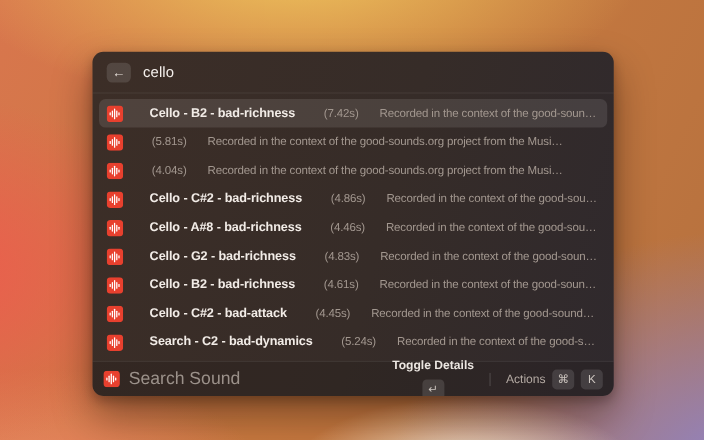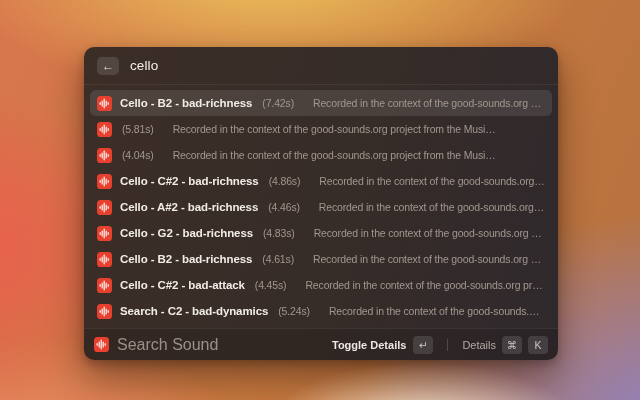--- a/index.html
+++ b/index.html
@@ -62,21 +62,21 @@
     flex: 1 1 auto;
     padding: 5px 6px 2px 6px;
     overflow: hidden;
   }
   .row {
     height: 26px;
     border-radius: 6px;
     display: flex;
     align-items: center;
     padding: 0 7px;
-    gap: 8px;
+    gap: 24px;
     justify-content: space-between;
   }
   .row.selected { background: rgba(255,255,255,0.10); }
   .row-icon {
     width: 15px; height: 15px;
     flex: 0 0 15px;
     display: block;
   }
   .title {
     color: #f2ece7;
@@ -109,20 +109,21 @@
     background: rgba(22, 16, 14, 0.18);
   }
   .footer .app-name {
     color: #9b918a;
     font-size: 16px;
   }
   .footer .spacer { flex: 1 1 auto; }
   .action-primary {
     display: flex; align-items: center; gap: 7px;
     cursor: default;
+    flex-direction: column;
   }
   .action-primary .label {
     color: #ece7e2; font-size: 11px; font-weight: 700;
   }
   .action-secondary {
     display: flex; align-items: center; gap: 6px;
     cursor: default;
   }
   .action-secondary .label {
     color: #b3a9a2; font-size: 11px;
@@ -193,21 +194,21 @@
       <svg class="row-icon" viewBox="0 0 15 15">
           <use href="#wave-icon-def"></use>
         </svg>
       <span class="title">Cello - C#2 - bad-richness</span>
       <span class="subtitle"><span class="dur">(4.86s)</span><span>Recorded in the context of the good-sounds.org project from the Musi…</span></span>
     </div>
       <div class="row">
       <svg class="row-icon" viewBox="0 0 15 15">
           <use href="#wave-icon-def"></use>
         </svg>
-      <span class="title">Cello - A#2 - bad-richness</span>
+      <span class="title">Cello - A#8 - bad-richness</span>
       <span class="subtitle"><span class="dur">(4.46s)</span><span>Recorded in the context of the good-sounds.org project from the Musi…</span></span>
     </div>
       <div class="row">
       <svg class="row-icon" viewBox="0 0 15 15">
           <use href="#wave-icon-def"></use>
         </svg>
       <span class="title">Cello - G2 - bad-richness</span>
       <span class="subtitle"><span class="dur">(4.83s)</span><span>Recorded in the context of the good-sounds.org project from the Music…</span></span>
     </div>
       <div class="row">
@@ -238,19 +239,19 @@
         <use href="#wave-icon-def"></use>
       </svg>
     <span class="app-name">Search Sound</span>
     <span class="spacer"></span>
     <div class="action-primary">
       <span class="label">Toggle Details</span>
       <span class="kbd">↵</span>
     </div>
     <span class="vsep"></span>
     <div class="action-secondary">
-      <span class="label">Details</span>
+      <span class="label">Actions</span>
       <span class="kbd">⌘</span>
       <span class="kbd">K</span>
     </div>
   </div>
 
 </div>
 
 </body></html>

